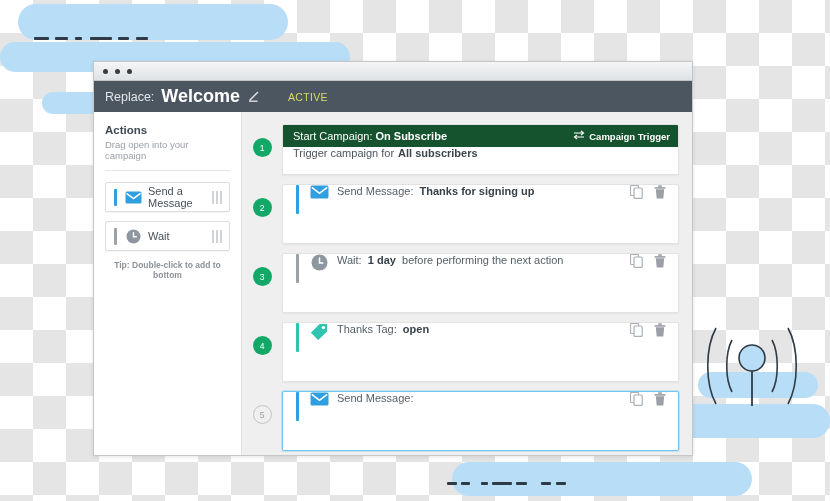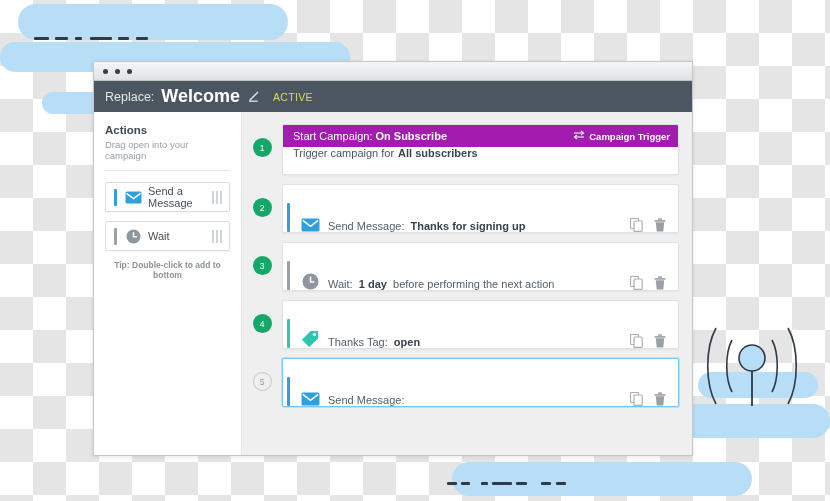--- a/index.html
+++ b/index.html
@@ -45,21 +45,21 @@
   .dot { width: 5px; height: 5px; border-radius: 50%; background: #3c3c3c; }
 
   .apphead {
     flex: 0 0 31px; height: 31px;
     background: #4c5660;
     display: flex; align-items: center; padding-left: 11px; gap: 7px;
   }
   .apphead .lbl { color: #e3e6e8; font-size: 12.5px; }
   .apphead .name { color: #ffffff; font-size: 18px; font-weight: bold; }
   .apphead .pencil { display: inline-flex; }
-  .apphead .status { color: #d7d96a; font-size: 10.5px; letter-spacing: .3px; margin-left: 7px; }
+  .apphead .status { color: #d7d96a; font-size: 10.5px; letter-spacing: .3px; margin-left: 22px; }
 
   .body { flex: 1; display: flex; min-height: 0; }
 
   
   .sidebar {
     flex: 0 0 148px; background: #ffffff;
     border-right: 1px solid #e2e2e2;
     padding: 12px 11px 12px 11px;
   }
   .sb-title { font-size: 11.5px; font-weight: bold; color: #3f4a54; margin-bottom: 3px; }
@@ -93,32 +93,32 @@
   .num.pending { background: transparent; border: 1px solid #c2c6c9; color: #9aa0a5; }
 
   .card {
     flex: 1; background: #ffffff; border: 1px solid #e2e2e2; border-radius: 2px;
     box-shadow: 0 1px 2px rgba(0,0,0,0.05);
     overflow: hidden;
   }
   .card.selected { border: 1px solid #74c6ef; box-shadow: 0 0 0 1px rgba(116,198,239,.35); }
 
   .trigbar {
-    background: #a21caf; color: #ffffff;
+    background: #14532d; color: #ffffff;
     height: 22px; display: flex; align-items: center;
     padding: 0 8px 0 10px;
   }
   .trigbar .t1 { font-size: 11px; }
   .trigbar .t2 { font-size: 11px; font-weight: bold; margin-left: 3px; }
   .trigbar .repl { margin-left: auto; display: flex; align-items: center; gap: 4px; font-size: 9.5px; font-weight: bold; }
   .trigrow { height: 27px; display: flex; align-items: flex-start; padding-left: 10px; }
   .trigrow .a { font-size: 11px; color: #4b555f; }
   .trigrow .b { font-size: 11px; color: #3b454e; font-weight: bold; margin-left: 4px; }
 
-  .cardrow { height: 47px; display: flex; align-items: flex-end; padding-left: 0; }
+  .cardrow { height: 58px; display: flex; align-items: flex-start; padding-left: 9px; }
   .cardrow .accent { width: 3px; height: 29px; margin-left: 4px; border-radius: 1px; flex: 0 0 3px; }
   .cardrow .cic { width: 22px; display: flex; align-items: center; justify-content: center; margin-left: 9px; }
   .cardrow .txt { font-size: 11px; color: #55606a; margin-left: 7px; flex: 1; }
   .cardrow .txt b { color: #38424b; }
   .tools { display: flex; gap: 11px; margin-right: 12px; }
   .tools span { display: inline-flex; }
 </style>
 </head>
 <body>
 

